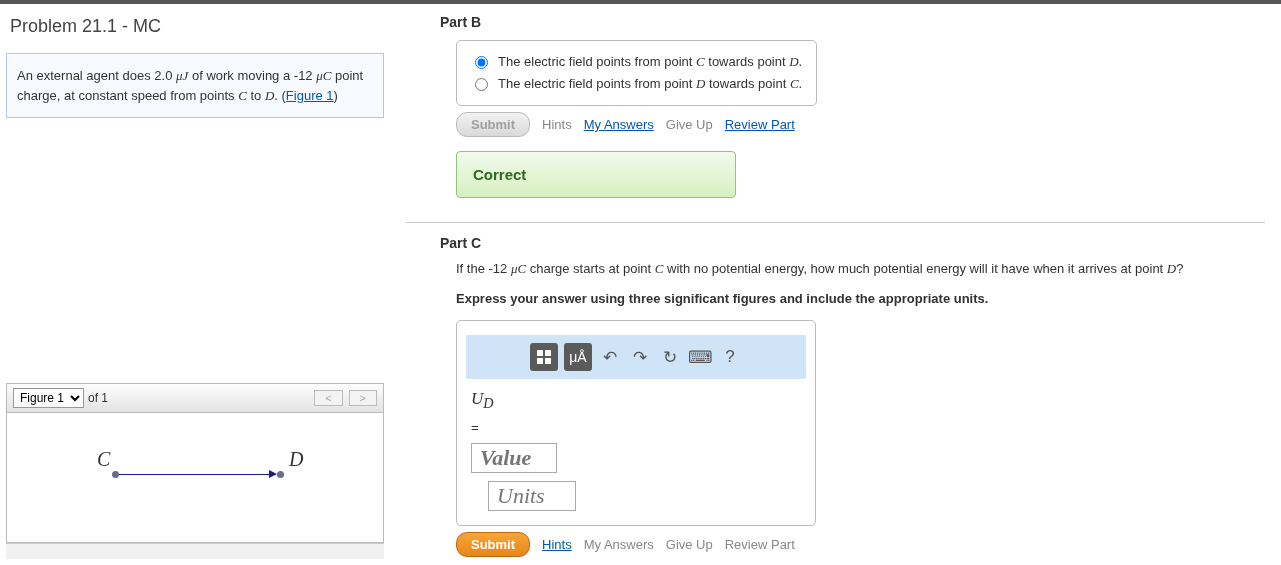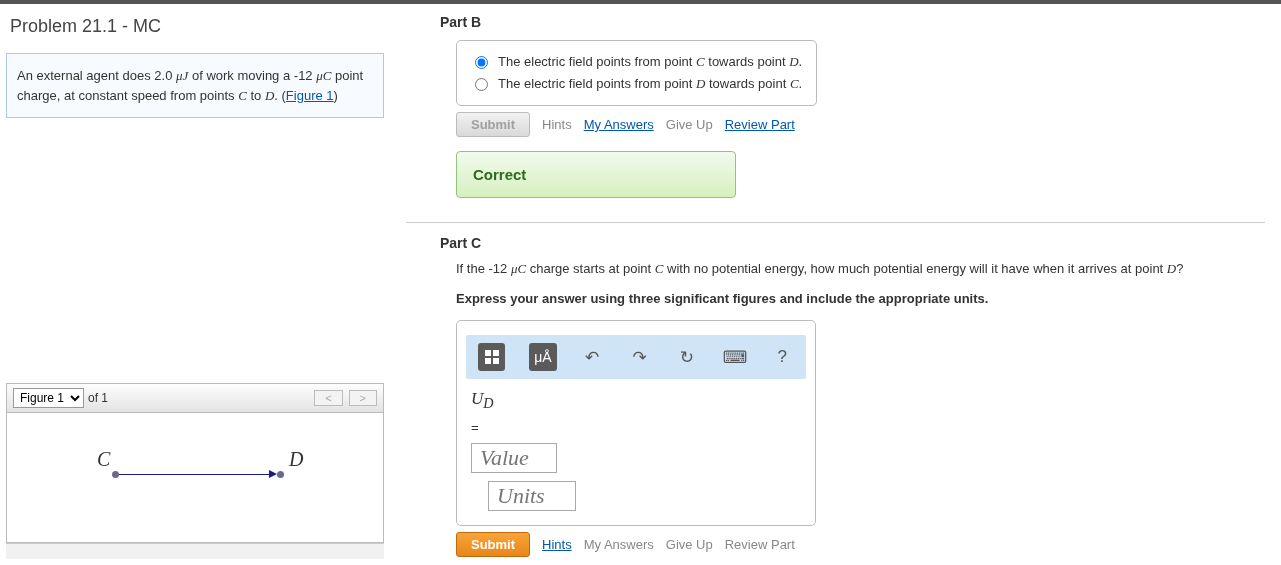--- a/index.html
+++ b/index.html
@@ -157,21 +157,21 @@
     display: flex;
     align-items: center;
     gap: 12px;
     font-size: 13px;
   }
   .submit-btn {
     background: linear-gradient(to bottom, #f2f2f2, #d9d9d9);
     border: 1px solid #bbb;
     color: #a0a0a0;
     padding: 4px 14px;
-    border-radius: 3px;
+    border-radius: 11px;
     font-weight: bold;
     font-size: 13px;
   }
   .submit-btn.active {
     background: linear-gradient(to bottom, #f7a53a, #e8861a);
     border: 1px solid #c06a10;
     color: #fff;
   }
   .action-link { color: #0058b0; text-decoration: underline; cursor: pointer; }
   .action-text { color: #888; }
@@ -189,21 +189,21 @@
   .divider {
     border-top: 1px solid #ccc;
     margin: 24px 0 12px -34px;
   }
 
   .toolbar {
     background: #cfe4f7;
     padding: 8px 12px;
     display: flex;
     align-items: center;
-    gap: 24px;
+    gap: 6px;
     justify-content: center;
     width: 340px;
     margin: 14px auto 10px;
     border-radius: 2px;
   }
   .tool-btn {
     background: #5a5a5a;
     color: #fff;
     width: 28px;
     height: 28px;
@@ -235,21 +235,21 @@
   }
   .val-input, .unit-input {
     border: 1px solid #aaa;
     font-family: 'Times New Roman', serif;
     font-style: italic;
     font-size: 22px;
     color: #999;
     padding: 2px 8px;
     height: 30px;
   }
-  .val-input { width: 86px; }
+  .val-input { width: 86px; font-weight: bold; }
   .unit-input { width: 88px; margin-left: 17px; }
 
   .part-d-box {
     background: #f3f3f3;
     padding: 22px 10px;
     text-align: center;
     color: #444;
     margin: 12px 0 0 0;
   }
 </style>

